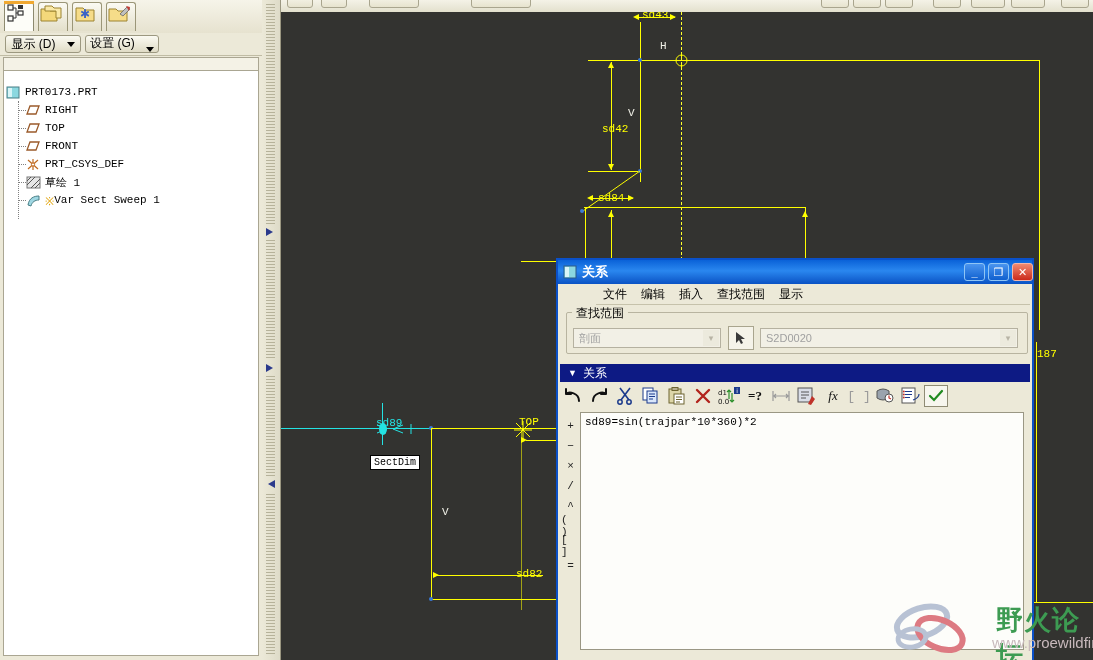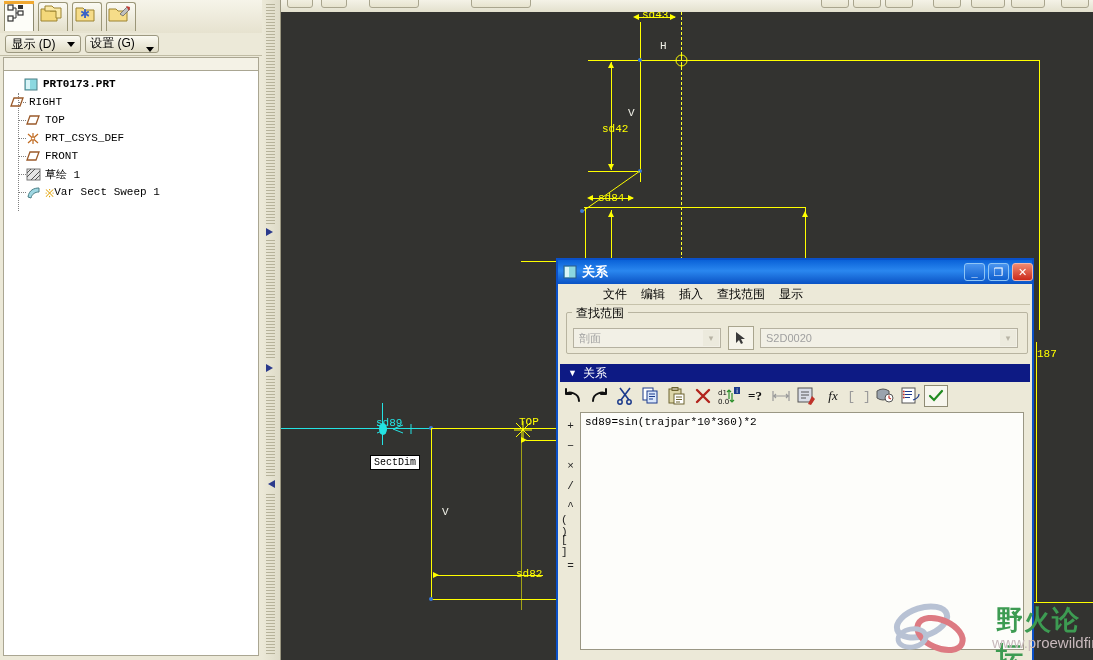--- a/index.html
+++ b/index.html
@@ -157,34 +157,34 @@
     <div class="tbbtn" style="left:85px;width:74px;align-items:flex-end;">
       <span>设置 (G)</span>
       <span class="caret"></span>
     </div>
   </div>
 
   <div id="tree-head"></div>
 
   <div id="tree-box">
 
-    <div class="tnode" style="padding-left:20px;margin-top:4px;font-weight:bold;">
+    <div class="tnode" style="padding-left:2px;margin-top:12px;">
       <span class="ico">
         <svg width="15" height="13" viewBox="0 0 15 13">
           <rect x="1" y="1" width="12" height="11" fill="#8bd8e0" stroke="#4a7f86" stroke-width="1"></rect>
           <rect x="2" y="2" width="4" height="9" fill="#d8f4f7"></rect>
         </svg>
       </span>
       <span>PRT0173.PRT</span>
     </div>
 
     <div style="position:relative;">
       <div class="vline" style="top:0;height:118px;"></div>
 
-      <div class="tnode" style="padding-left:6px;">
+      <div class="tnode" style="padding-left:22px;">
         <div class="dash"></div>
         <span class="ico">
           <svg width="15" height="13" viewBox="0 0 15 13">
               <path d="M4 2 h9 l-3 8 h-9z" fill="none" stroke="#9a5a2a" stroke-width="1.3"></path>
             </svg>
         </span>
         <span>RIGHT</span>
       </div>
 
       <div class="tnode" style="padding-left:22px;">
@@ -194,35 +194,35 @@
               <path d="M4 2 h9 l-3 8 h-9z" fill="none" stroke="#9a5a2a" stroke-width="1.3"></path>
             </svg>
         </span>
         <span>TOP</span>
       </div>
 
       <div class="tnode" style="padding-left:22px;">
         <div class="dash"></div>
         <span class="ico">
           <svg width="15" height="13" viewBox="0 0 15 13">
+              <path d="M4 2 h9 l-3 8 h-9z" fill="none" stroke="#9a5a2a" stroke-width="1.3"></path>
+            </svg>
+        </span>
+        <span>FRONT</span>
+      </div>
+
+      <div class="tnode" style="padding-left:22px;">
+        <div class="dash"></div>
+        <span class="ico">
+          <svg width="15" height="13" viewBox="0 0 15 13">
             <path d="M2 11 L12 2 M2 2 L12 11 M7 1 V12" stroke="#c06a20" stroke-width="1.2" fill="none"></path>
             <circle cx="7" cy="6.5" r="1.6" fill="#fff" stroke="#c06a20" stroke-width="1"></circle>
           </svg>
         </span>
         <span>PRT_CSYS_DEF</span>
-      </div>
-
-      <div class="tnode" style="padding-left:22px;">
-        <div class="dash"></div>
-        <span class="ico">
-          <svg width="15" height="13" viewBox="0 0 15 13">
-              <path d="M4 2 h9 l-3 8 h-9z" fill="none" stroke="#9a5a2a" stroke-width="1.3"></path>
-            </svg>
-        </span>
-        <span>FRONT</span>
       </div>
 
       <div class="tnode" style="padding-left:22px;">
         <div class="dash"></div>
         <span class="ico">
           <svg width="15" height="13" viewBox="0 0 15 13">
             <rect x="1" y="1" width="13" height="11" fill="#e6e6e6" stroke="#777" stroke-width="1"></rect>
             <path d="M1 9 L9 1 M1 5 L5 1 M5 12 L14 3 M9 12 L14 7" stroke="#555" stroke-width="1"></path>
           </svg>
         </span>

